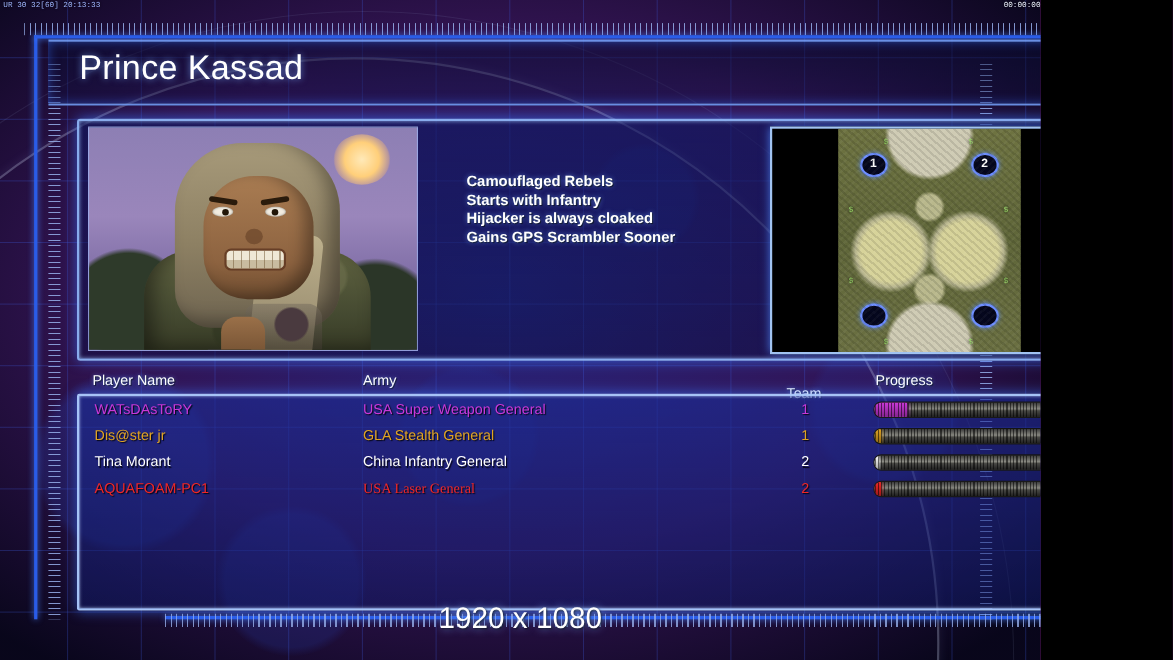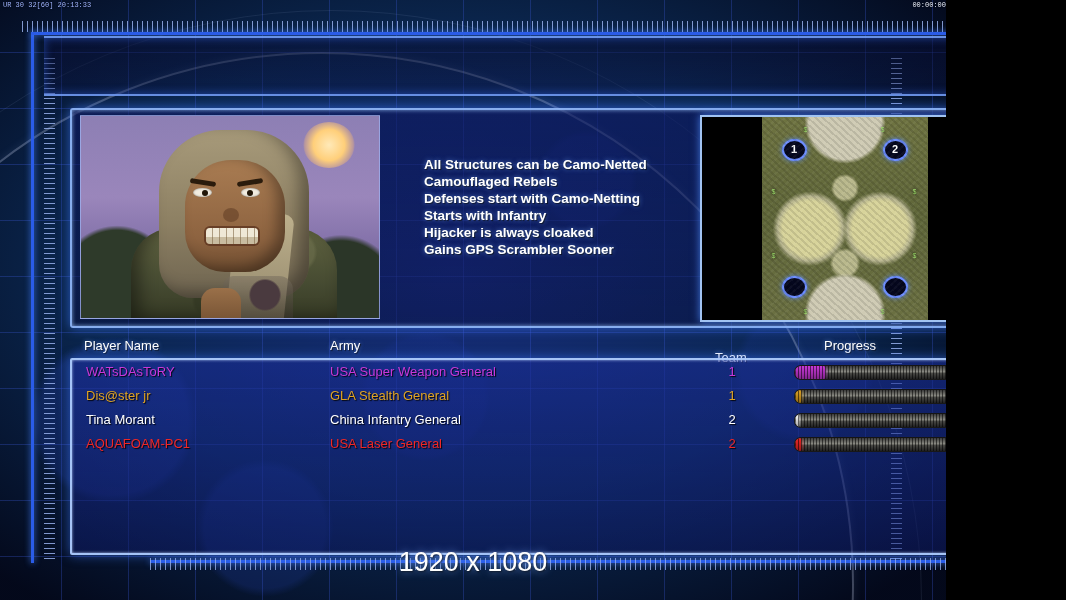--- a/index.html
+++ b/index.html
@@ -1,20 +1,20 @@
 <!DOCTYPE html>
 <html><head>
 <meta charset="utf-8">
 <style>
   html,body{margin:0;padding:0;background:#000;}
   body{width:1066px;height:600px;overflow:hidden;font-family:"Liberation Sans",sans-serif;}
 
   
   #screen{position:relative;width:946px;height:600px;overflow:hidden;
-    background:#0c4a6e;}
+    background:#701a75;}
 
   
   .bg-grid{position:absolute;inset:0;
     background-image:
       linear-gradient(to right, rgba(60,90,220,.30) 1px, transparent 1px),
       linear-gradient(to bottom, rgba(60,90,220,.30) 1px, transparent 1px);
     background-size:67px 56px;background-position:-6px -4px;}
   .bg-vign{position:absolute;inset:0;
     background:radial-gradient(ellipse 70% 70% at 48% 45%, rgba(26,40,130,.85) 0%, rgba(10,16,60,.6) 55%, rgba(3,5,22,.95) 100%);}
   .bg-noise{position:absolute;inset:0;opacity:.5;
@@ -146,21 +146,21 @@
   .start.s4{right:20px;bottom:22px;}
   .supply{position:absolute;width:5px;height:5px;color:#9ee06a;font-size:7px;line-height:5px;
     text-shadow:0 0 3px rgba(0,0,0,.9);}
 
   
   .list-head{position:absolute;left:70px;top:338px;width:925px;height:20px;color:#fff;
     font-size:13px;text-shadow:0 0 4px rgba(110,160,255,.7),1px 1px 1px rgba(0,0,0,.9);}
   .col-pn{position:absolute;left:14px;top:0;}
   .col-ar{position:absolute;left:260px;top:0;}
   .col-tm{position:absolute;left:645px;top:12px;}
-  .col-pr{position:absolute;left:726px;top:0;margin-left:28px;}
+  .col-pr{position:absolute;left:726px;top:0;}
 
   .list-panel{position:absolute;left:70px;top:358px;width:925px;height:193px;
     background:linear-gradient(to bottom, rgba(26,44,150,.60), rgba(16,28,105,.50));
     border:2px solid rgba(175,205,255,.95);border-radius:2px;
     box-shadow:0 0 12px rgba(60,120,255,.6),0 0 3px rgba(190,215,255,.9) inset;
     overflow:hidden;}
   .row{position:relative;height:24px;line-height:24px;font-size:13px;
     text-shadow:1px 1px 1px rgba(0,0,0,.85);padding-left:36px;}
   .row .pn{position:absolute;left:14px;}
   .row .ar{position:absolute;left:258px;}
@@ -194,20 +194,21 @@
 
   <div class="ruler ruler-top"></div>
   <div class="ruler v ruler-left"></div>
   <div class="ruler v ruler-right"></div>
   <div class="frame-line fl-left"></div>
   <div class="frame-line fl-top"></div>
   <div class="frame-line fl-right"></div>
   <div class="frame-line fl-bottom"></div>
 
   <div class="titlebar"></div>
+  <div class="title-text">Prince Kassad</div>
 
   <div class="info-panel">
 
     <div class="portrait">
       <div class="p-sun"></div>
       <div class="p-bush-l"></div>
       <div class="p-bush-r"></div>
       <div class="p-body"></div>
       <div class="p-hood"></div>
       <div class="p-scarf"></div>
@@ -218,23 +219,21 @@
       <div class="p-eye r"></div>
       <div class="p-pup l"></div>
       <div class="p-pup r"></div>
       <div class="p-nose"></div>
       <div class="p-teeth"></div>
       <div class="p-gun"></div>
       <div class="p-hand"></div>
     </div>
 
     <div class="desc">
-      <div>All Structures can be Camo-Netted</div>
       <div>Camouflaged Rebels</div>
-      <div>Defenses start with Camo-Netting</div>
       <div>Starts with Infantry</div>
       <div>Hijacker is always cloaked</div>
       <div>Gains GPS Scrambler Sooner</div>
     </div>
 
     <div class="map-wrap">
       <div class="map-inner">
         <div class="start s1">1</div>
         <div class="start s2">2</div>
         <div class="start s3"></div>
@@ -279,21 +278,21 @@
         <div class="row">
           <span class="pn" style="color: rgb(255, 255, 255);">Tina Morant</span>
           <span class="ar" style="color: rgb(255, 255, 255);">China Infantry General</span>
           <span class="tm" style="color: rgb(255, 255, 255);">2</span>
           <span class="bar">
             <span class="fill" style="width: 2%; background: linear-gradient(rgb(255, 255, 255), rgba(0, 0, 0, 0.35)), rgb(255, 255, 255); box-shadow: rgb(255, 255, 255) 0px 0px 4px;"></span>
           </span>
         </div>
         <div class="row">
           <span class="pn" style="color: rgb(239, 39, 39);">AQUAFOAM-PC1</span>
-          <span class="ar" style="color: rgb(239, 39, 39);">USA Laser General</span>
+          <span class="ar" style="color: rgb(239, 39, 39); font-family: Liberation Serif, serif;">USA Laser General</span>
           <span class="tm" style="color: rgb(239, 39, 39);">2</span>
           <span class="bar">
             <span class="fill" style="width: 3%; background: linear-gradient(rgb(239, 39, 39), rgba(0, 0, 0, 0.35)), rgb(239, 39, 39); box-shadow: rgb(239, 39, 39) 0px 0px 4px;"></span>
           </span>
         </div>
       </div>
   </div>
 
   <div class="bot-strip"></div>
   <div class="res-label">1920 x 1080</div>

